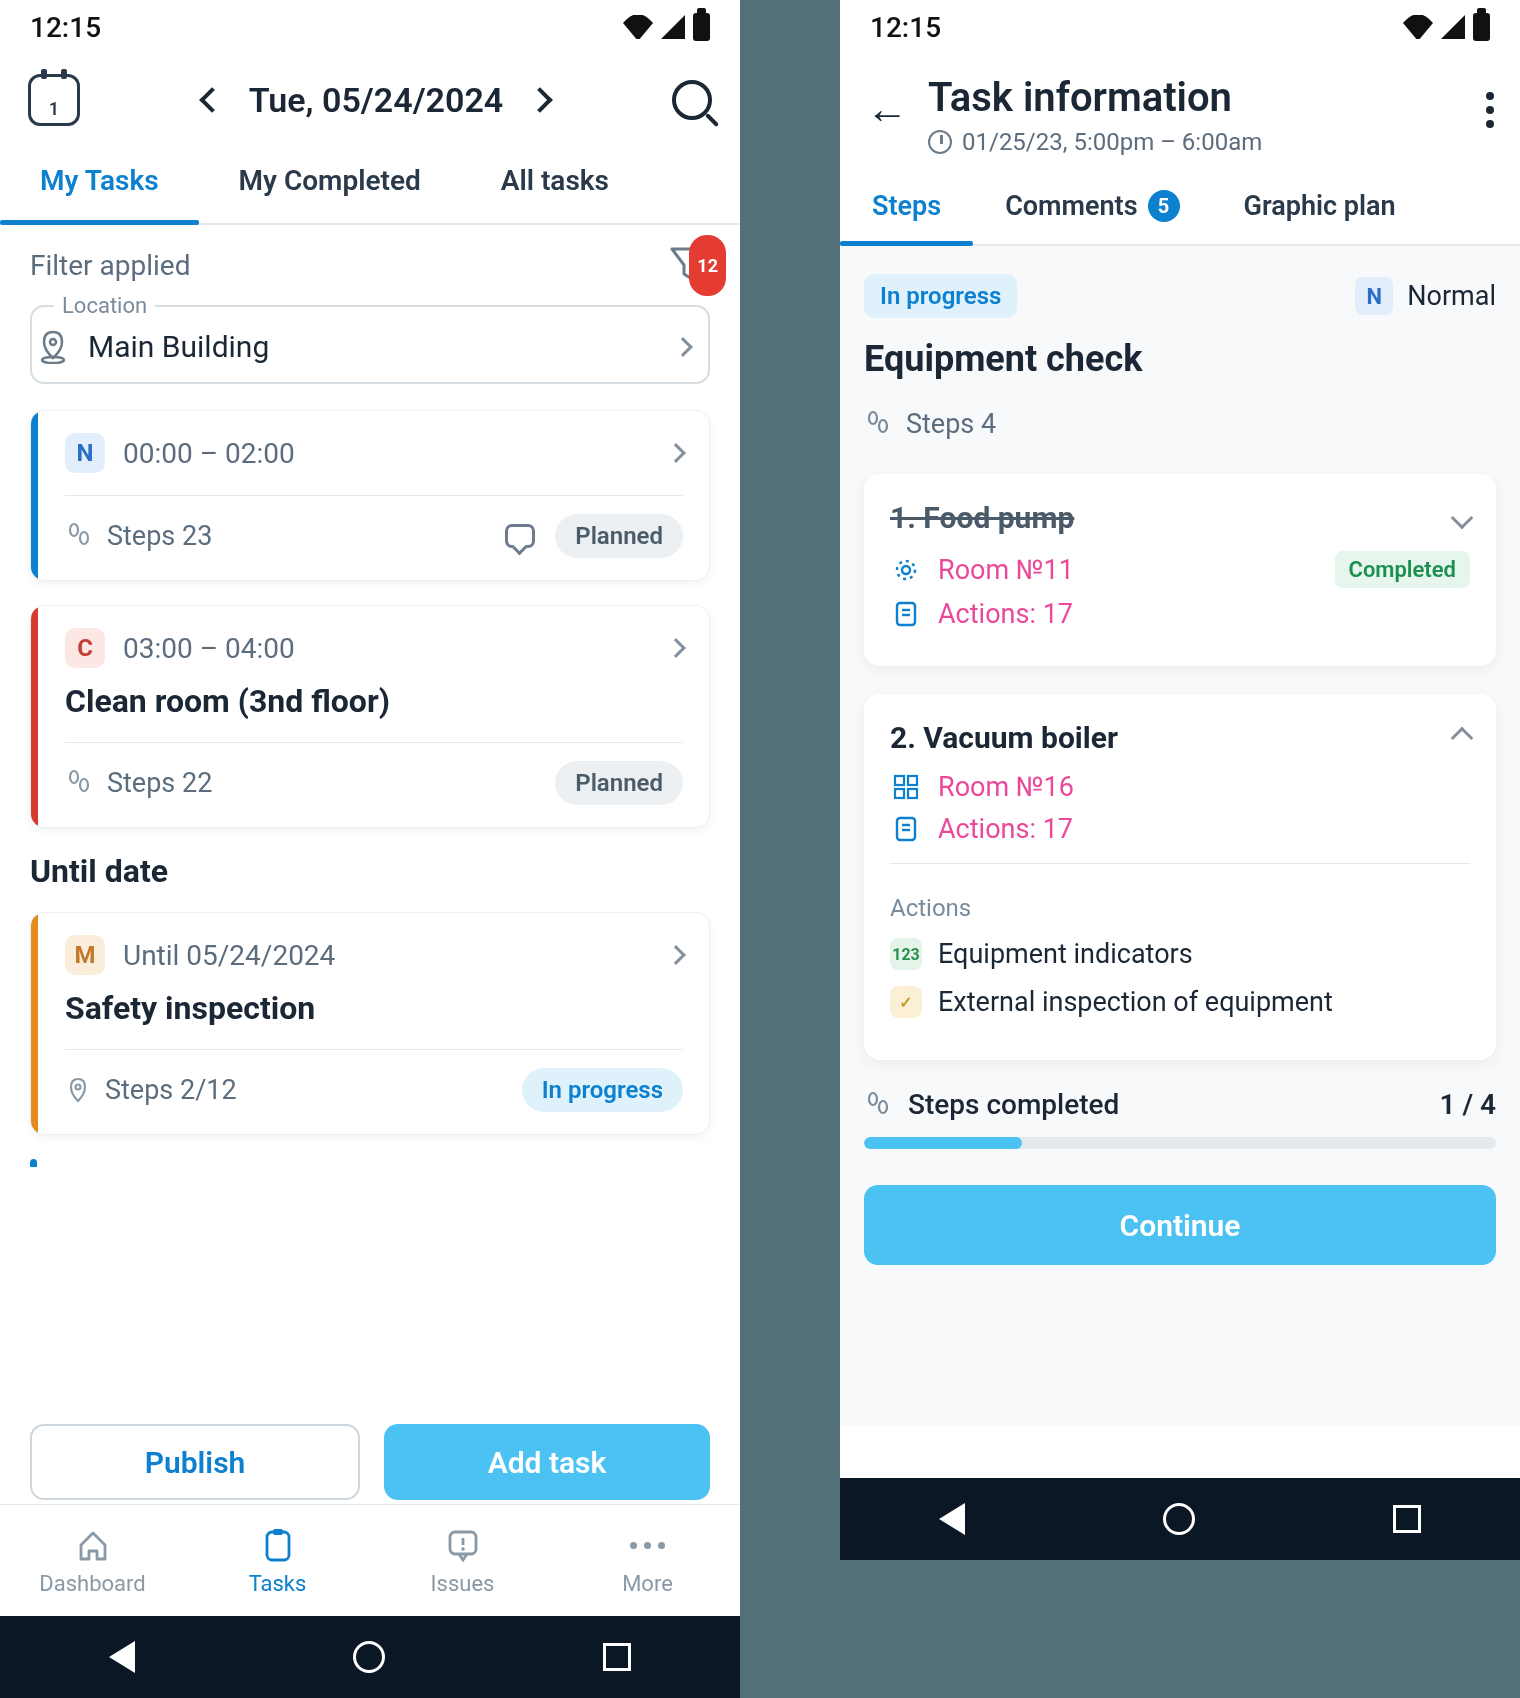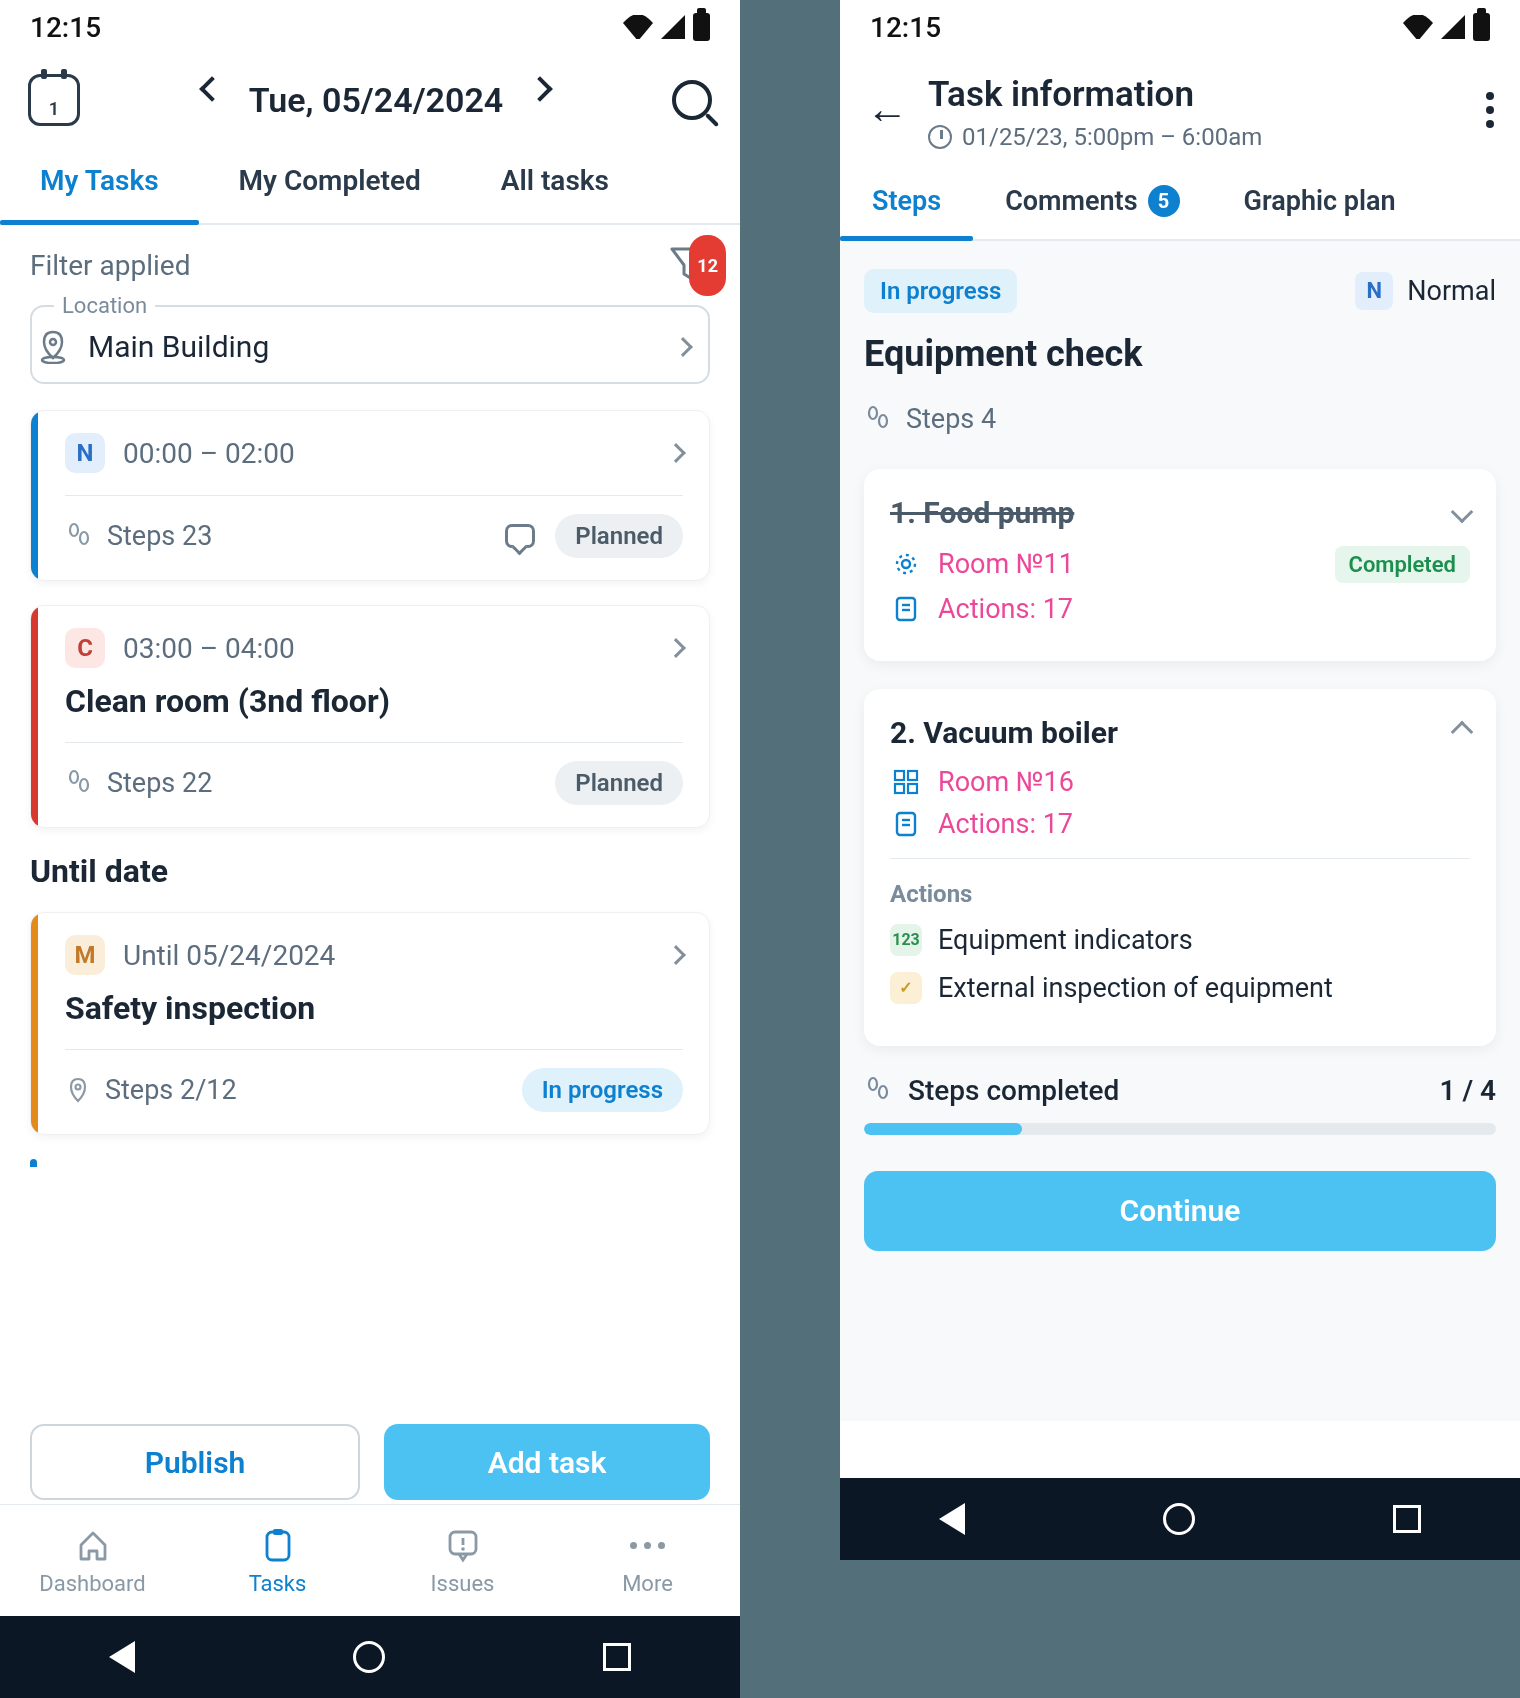--- a/index.html
+++ b/index.html
@@ -34,21 +34,21 @@
   .statusbar{height:54px;display:flex;align-items:center;justify-content:space-between;padding:0 30px;font-size:28px;font-weight:500;color:#111;}
   .status-icons{display:flex;align-items:center;gap:6px;}
   .bat{width:17px;height:28px;background:#111;border-radius:3px;position:relative;}
   .bat::before{content:"";position:absolute;top:-5px;left:4px;width:9px;height:5px;background:#111;border-radius:2px 2px 0 0;}
   
   .hdr{display:flex;align-items:center;padding:20px 28px 14px 28px;gap:8px;}
   .cal-icon{width:52px;height:52px;border:3px solid #2a3a4a;border-radius:12px;position:relative;background:#fff;}
   .cal-icon::before,.cal-icon::after{content:"";position:absolute;width:6px;height:10px;background:#2a3a4a;border-radius:2px;top:-8px;}
   .cal-icon::before{left:10px}.cal-icon::after{right:10px}
   .cal-icon .n{position:absolute;bottom:4px;width:100%;text-align:center;font-size:18px;font-weight:600;color:#2a3a4a;}
-  .date-nav{flex:1;display:flex;align-items:flex-start;justify-content:center;gap:28px;}
+  .date-nav{flex:1;display:flex;align-items:center;justify-content:center;gap:28px;}
   .chev{width:18px;height:18px;border-left:4px solid #1b2735;border-bottom:4px solid #1b2735;transform:rotate(45deg);}
   .chev.r{transform:rotate(-135deg);}
   .date-txt{font-size:34px;font-weight:600;color:var(--text);}
   .search-icon{width:40px;height:40px;border:4px solid #1b2735;border-radius:50%;position:relative;}
   .search-icon::after{content:"";position:absolute;width:4px;height:16px;background:#1b2735;bottom:-12px;right:-6px;transform:rotate(-45deg);border-radius:2px;}
   
   .tabs{display:flex;padding:14px 0 0 0;border-bottom:2px solid var(--line);}
   .tab{flex:0 0 auto;padding:10px 40px 26px 40px;font-size:28px;font-weight:600;color:#2a3a4a;position:relative;}
   .tab.active{color:var(--blue);}
   .tab.active::after{content:"";position:absolute;left:0;right:0;bottom:-2px;height:5px;background:var(--blue);border-radius:2px;}
@@ -98,21 +98,21 @@
   
   .android{position:absolute;left:0;right:0;bottom:0;height:82px;background:var(--android);display:flex;align-items:center;justify-content:space-around;}
   .a-tri{width:0;height:0;border-top:16px solid transparent;border-bottom:16px solid transparent;border-right:26px solid #fff;}
   .a-circ{width:32px;height:32px;border:3px solid #fff;border-radius:50%;}
   .a-sq{width:28px;height:28px;border:3px solid #fff;}
 
   
   .hdr2{display:flex;align-items:flex-start;padding:22px 26px 6px 26px;gap:20px;}
   .back-arrow{font-size:42px;color:#1b2735;line-height:1;margin-top:12px;}
   .hdr2-c{flex:1;}
-  .hdr2-title{font-size:35px;font-weight:600;color:var(--text);line-height:1.1;}
+  .hdr2-title{font-size:40px;font-weight:600;color:var(--text);line-height:1.1;}
   .hdr2-sub{display:flex;align-items:center;gap:10px;color:var(--muted);font-size:24px;margin-top:8px;}
   .clock-ic{width:24px;height:24px;border:2.5px solid #6c7b89;border-radius:50%;position:relative;}
   .clock-ic::after{content:"";position:absolute;left:10px;top:3px;width:2.5px;height:9px;background:#6c7b89;}
   .dots{display:flex;flex-direction:column;gap:6px;margin-top:16px;}
   .dots span{width:8px;height:8px;background:#1b2735;border-radius:50%;}
   .tabs2{display:flex;border-bottom:2px solid var(--line);padding-top:16px;gap:0;}
   .tab2{padding:12px 32px 22px 32px;font-size:27px;font-weight:600;color:#2a3a4a;position:relative;display:flex;align-items:center;gap:10px;}
   .tab2.active{color:var(--blue);}
   .tab2.active::after{content:"";position:absolute;left:0;right:0;bottom:-2px;height:5px;background:var(--blue);border-radius:2px;}
   .count-badge{background:var(--blue);color:#fff;border-radius:50%;width:32px;height:32px;display:flex;align-items:center;justify-content:center;font-size:20px;font-weight:700;}
@@ -127,21 +127,21 @@
   .step-card{background:#fff;border-radius:16px;padding:26px 26px;margin-bottom:28px;box-shadow:0 4px 14px rgba(0,0,0,0.06);}
   .step-head{display:flex;align-items:center;justify-content:space-between;margin-bottom:16px;}
   .step-title{font-size:30px;font-weight:700;color:var(--text);}
   .step-title.done{text-decoration:line-through;color:#4a5a68;}
   .chev-down{width:16px;height:16px;border-right:3px solid #828f9c;border-bottom:3px solid #828f9c;transform:rotate(45deg);}
   .chev-up{width:16px;height:16px;border-right:3px solid #828f9c;border-bottom:3px solid #828f9c;transform:rotate(-135deg);}
   .info-row{display:flex;align-items:center;gap:16px;margin:10px 0;}
   .ic-box{width:32px;height:32px;display:flex;align-items:center;justify-content:center;color:var(--blue);font-size:26px;}
   .info-txt{font-size:27px;color:#ec4899;flex:1;}
   .badge-comp{background:var(--green-bg);color:var(--green);font-size:22px;font-weight:600;border-radius:8px;padding:6px 14px;}
-  .sub-h{font-size:24px;color:var(--muted2);margin:18px 0 14px 0;border-top:1px solid var(--line);padding-top:21px;font-weight:bold;}
+  .sub-h{font-size:24px;color:var(--muted2);margin:18px 0 14px 0;border-top:1px solid var(--line);padding-top:30px;}
   .action-row{display:flex;align-items:flex-end;gap:16px;margin:16px 0;}
   .action-ic{width:32px;height:32px;border-radius:8px;display:flex;align-items:center;justify-content:center;font-size:16px;font-weight:700;}
   .action-ic.g{background:#e5f4e9;color:#2a8f4f;}
   .action-ic.y{background:#fbf0d6;color:#c99a2a;}
   .action-txt{font-size:27px;color:var(--text);}
   .progress-area{margin-top:6px;}
   .prog-row{display:flex;align-items:center;gap:16px;}
   .prog-lbl{flex:1;font-size:28px;font-weight:500;color:var(--text);}
   .prog-val{font-size:28px;font-weight:600;color:var(--text);}
   .prog-bar{height:12px;background:#e4e9ee;border-radius:8px;margin-top:16px;overflow:hidden;}

